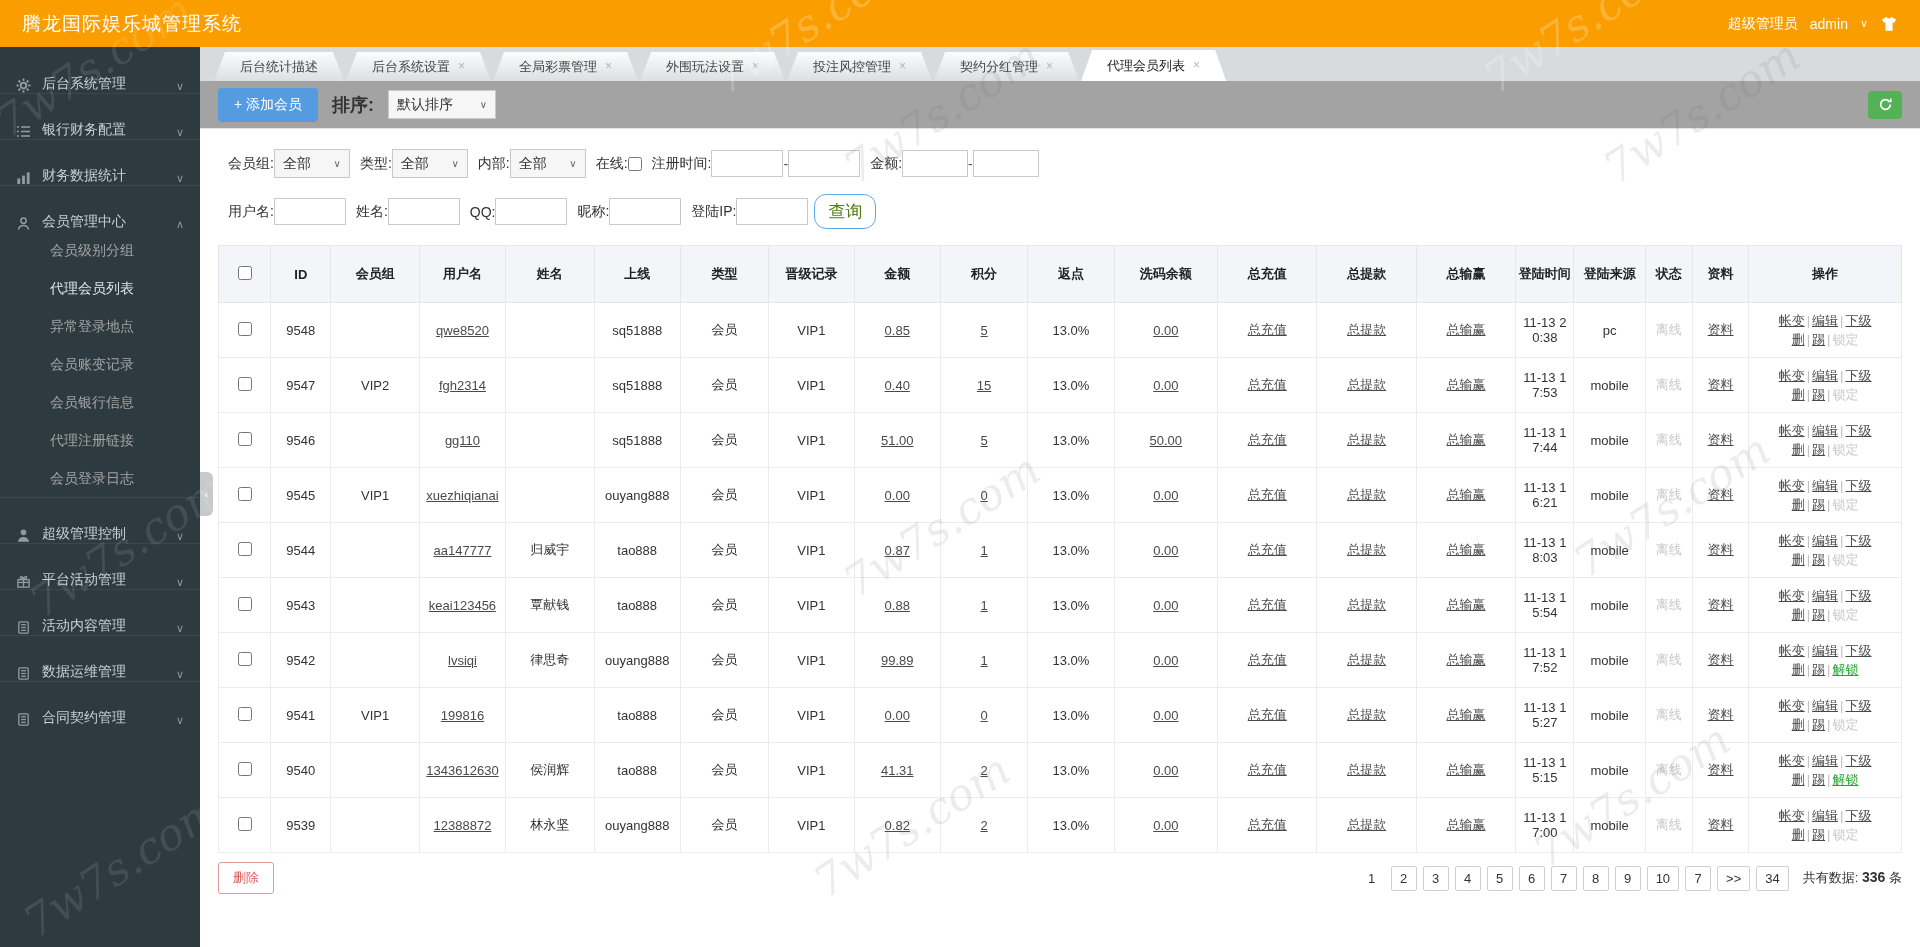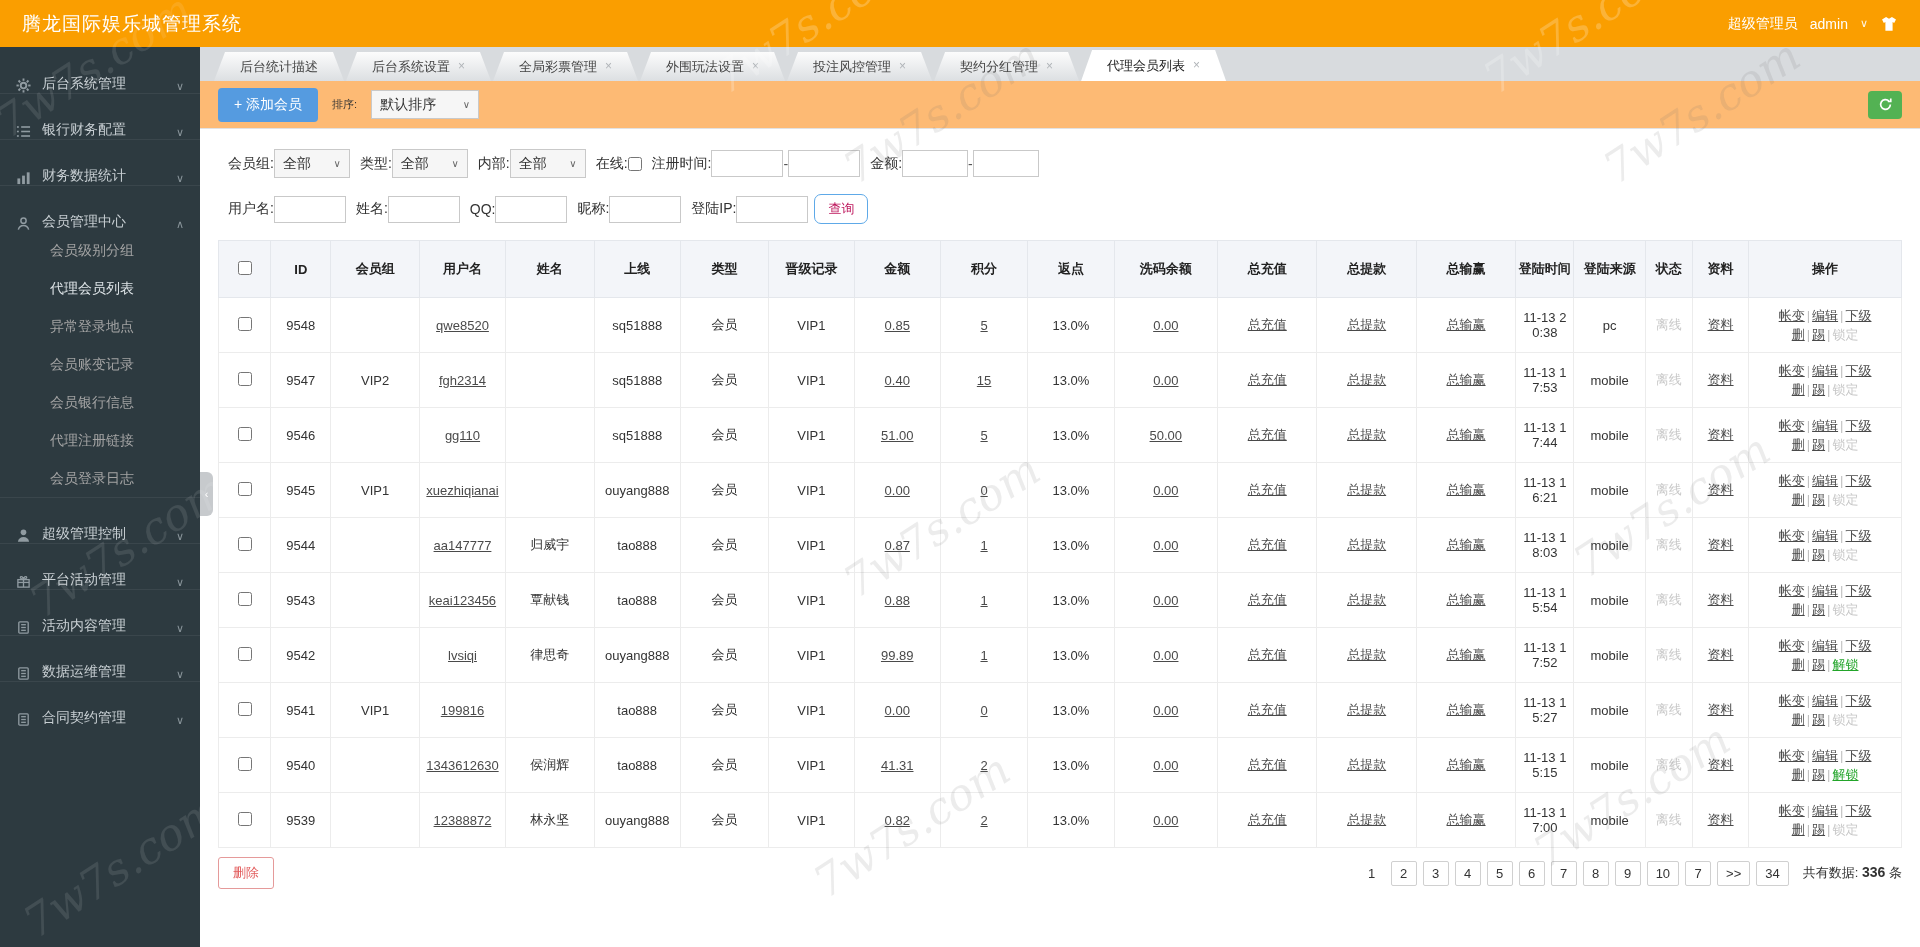--- a/index.html
+++ b/index.html
@@ -29,39 +29,39 @@
   
   .main { flex:1; display:flex; flex-direction:column; background:#fff; min-width:0; }
 
   .tabstrip { height:34px; background:#d8dbde; display:flex; align-items:flex-end; padding:0 0 0 14px; }
   .tab { position:relative; line-height:29px; height:29px; padding:0 26px; margin-right:2px; font-size:13px; color:#444;
          background:linear-gradient(#fcfcfc,#dcdfe2); clip-path:polygon(11px 0, calc(100% - 11px) 0, 100% 100%, 0 100%);
          display:flex; align-items:center; gap:8px; cursor:pointer; white-space:nowrap; }
   .tab.active { background:#fff; height:31px; line-height:31px; color:#222; }
   .tab-close { font-size:12px; color:#b0b4b8; cursor:pointer; }
 
-  .toolbar { height:48px; background:#fdba74; border-bottom:1px solid #e2e2e2; display:flex; align-items:center; padding:0 18px; gap:14px; }
+  .toolbar { height:48px; background:#a3a3a3; border-bottom:1px solid #e2e2e2; display:flex; align-items:center; padding:0 18px; gap:14px; }
   .btn-add { background:#559be0; color:#fff; border:none; border-radius:4px; padding:8px 16px; font-size:14px; cursor:pointer; font-family:inherit; }
-  .sort-label { font-size:11px; color:#333; }
+  .sort-label { font-size:18px; color:#333;font-weight:bold; }
   .select { display:inline-flex; align-items:center; justify-content:space-between; border:1px solid #c9c9c9; background:#f6f6f6; height:29px; padding:0 8px; font-size:14px; color:#333; cursor:pointer; }
   .select .arrow { font-size:10px; color:#666; margin-left:10px; }
   .btn-refresh { margin-left:auto; width:34px; height:28px; background:#53b253; border:none; border-radius:4px; display:flex; align-items:center; justify-content:center; cursor:pointer; }
 
   .content { flex:1; padding:0 18px; background:#fff; position:relative; }
 
   
   .filter-row { display:flex; align-items:center; font-size:14px; color:#333; }
   .filter-row.r1 { margin-top:20px; }
   .filter-row.r2 { margin-top:16px; }
   .filter-row label { margin-left:10px; }
   .f-input { height:27px; border:1px solid #c9c9c9; background:#fff; width:72px; padding:0 4px; font-family:inherit; font-size:13px; }
   .f-input.small { width:66px; }
   .sel-w { width:76px; }
   .dash { color:#555; }
-  .btn-query { border:1px solid #5ea9e8; color:#be185d; background:#fff; border-radius:7px; padding:5px 13px; font-size:13px; cursor:pointer; font-family:inherit; margin-left:6px; }
+  .btn-query { border:1px solid #5ea9e8; color:#4d7c0f; background:#fff; border-radius:12px; padding:5px 13px; font-size:17px; cursor:pointer; font-family:inherit; margin-left:6px; }
   .cb { width:14px; height:14px; cursor:pointer; }
 
   
   table.grid { width:100%; border-collapse:collapse; table-layout:fixed; margin-top:16px; font-size:13px; }
   table.grid th { background:#f3f5f9; border:1px solid #e4e7ec; font-weight:bold; color:#222; height:57px; padding:17px 2px; text-align:center; }
   table.grid td { border:1px solid #ececec; height:55px; padding:4px 3px; text-align:center; color:#333; word-break:break-all; background:#fff; }
   .lnk { color:#4a4a4a; text-decoration:underline; cursor:pointer; }
   .lnk.green { color:#23a52a; }
   .muted { color:#c8c8c8; }
   .sep { color:#c0c0c0; margin:0 2px; }

